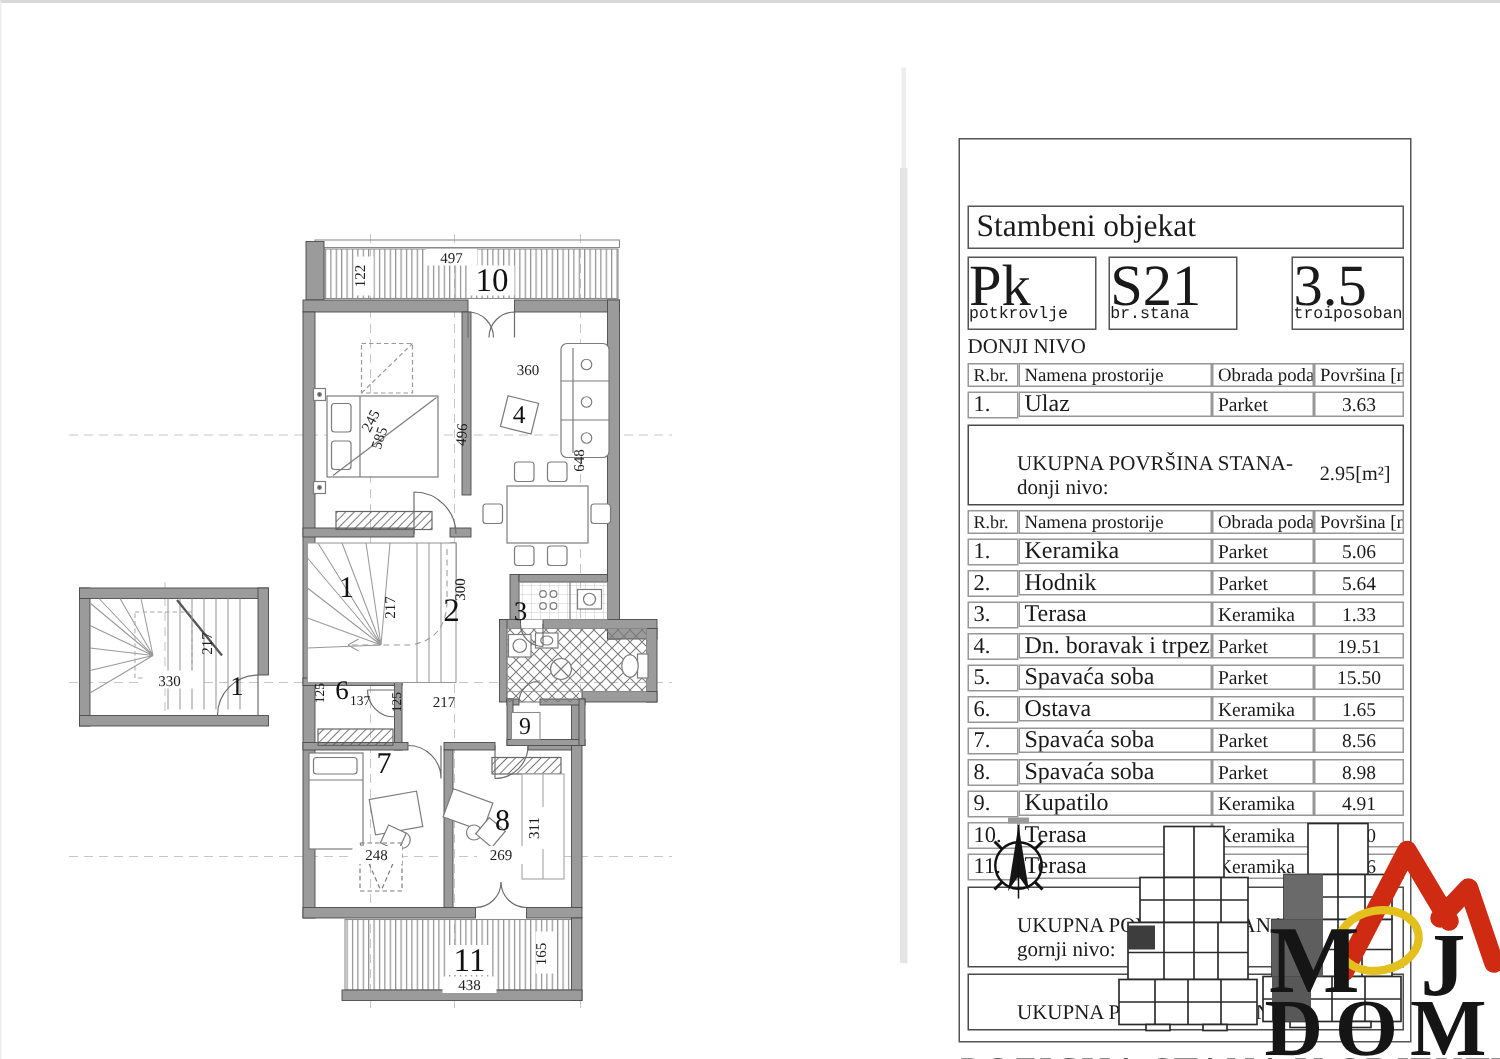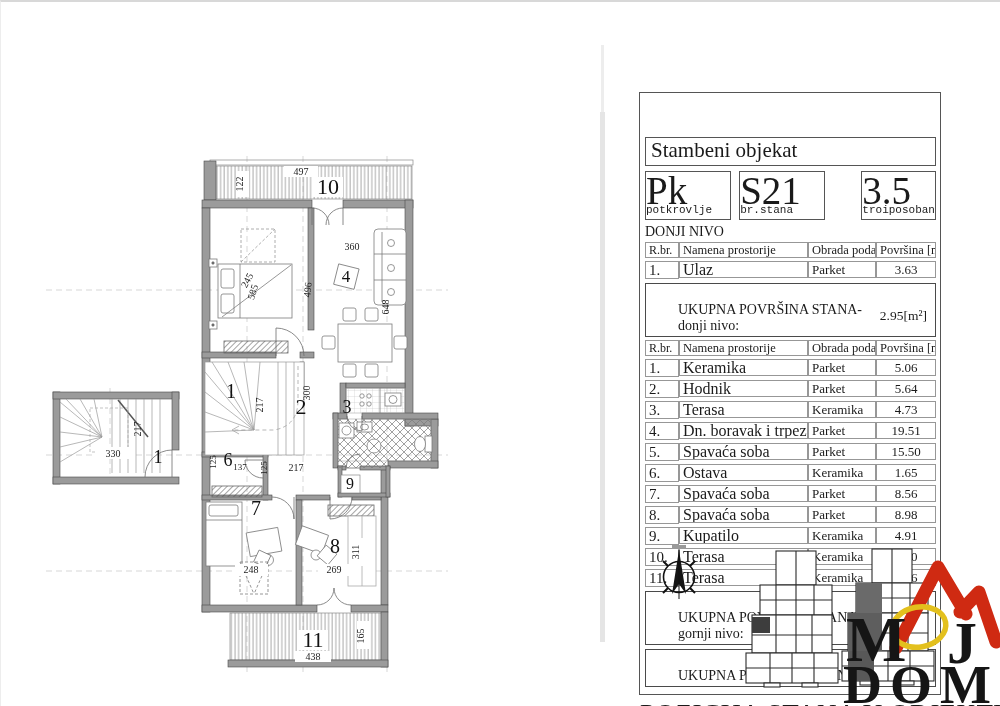--- a/index.html
+++ b/index.html
@@ -342,21 +342,21 @@
     <div class="trow">
       <div class="cell c-num">2.</div>
       <div class="cell c-name">Hodnik</div>
       <div class="cell c-floor">Parket</div>
       <div class="cell c-area">5.64</div>
     </div>
     <div class="trow">
       <div class="cell c-num">3.</div>
       <div class="cell c-name">Terasa</div>
       <div class="cell c-floor">Keramika</div>
-      <div class="cell c-area">4.73</div>
+      <div class="cell c-area">1.33</div>
     </div>
     <div class="trow">
       <div class="cell c-num">4.</div>
       <div class="cell c-name">Dn. boravak i trpezarija</div>
       <div class="cell c-floor">Parket</div>
       <div class="cell c-area">19.51</div>
     </div>
     <div class="trow">
       <div class="cell c-num">5.</div>
       <div class="cell c-name">Spavaća soba</div>

